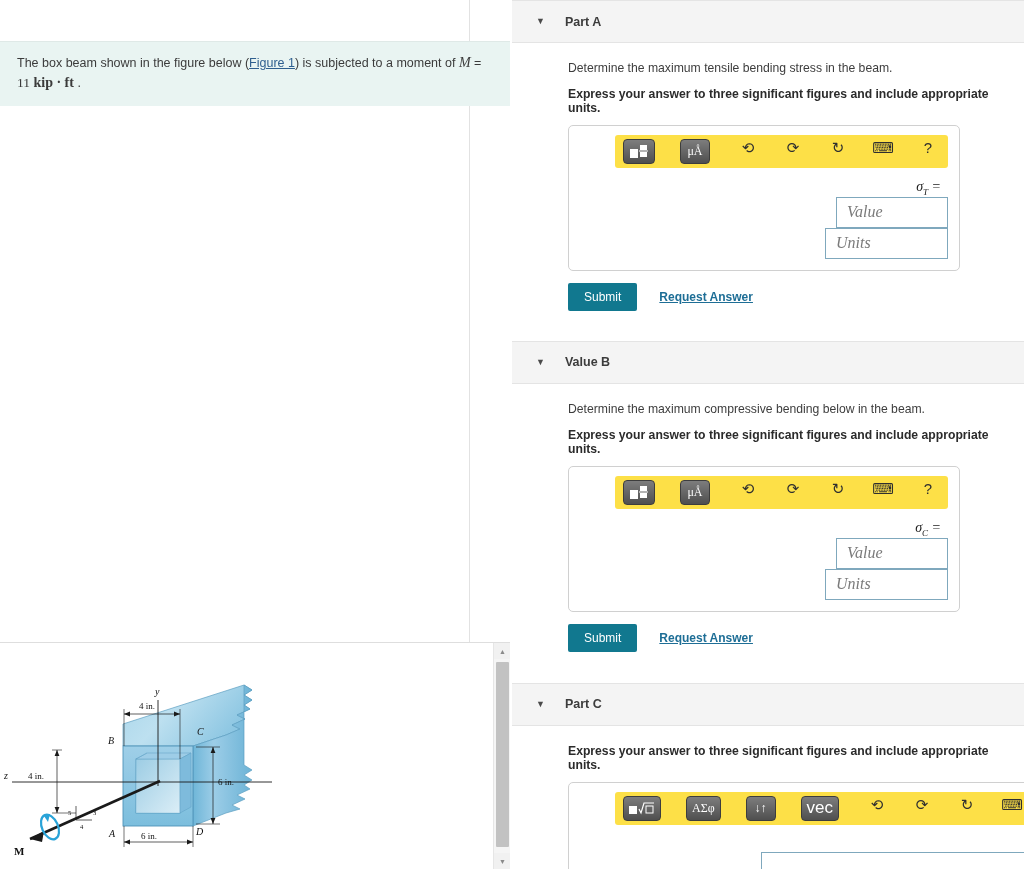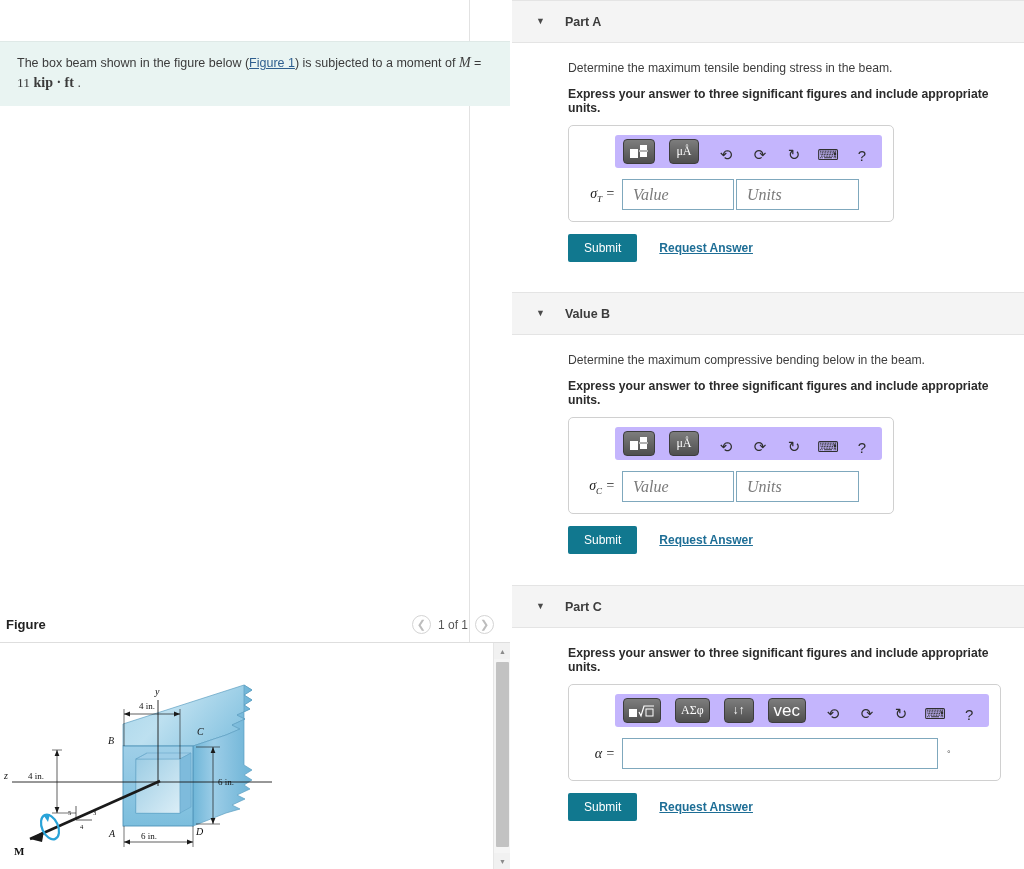--- a/index.html
+++ b/index.html
@@ -107,24 +107,24 @@
   .q-bold { font-size: 12.2px; color: #2b2b2b; font-weight: bold; margin-bottom: 10px; }
 
   
   .answer-box {
     border: 1px solid #d0d0d0; border-radius: 5px;
     background: #fff;
     display: inline-block;
     padding: 9px 11px 11px 11px;
   }
   .tool-strip {
-    background: #c4b5fd;
+    background: #fde047;
     border-radius: 3px;
     padding: 4px 10px 4px 8px;
-    display: flex; align-items: flex-end; gap: 14px;
+    display: flex; align-items: flex-start; gap: 25px;
     margin-left: 35px;
     width: max-content;
   }
   .tbtn {
     background: linear-gradient(#7d7d7d, #4f4f4f);
     border: 1px solid #3d3d3d;
     border-radius: 4px;
     color: #fff;
     height: 25px;
     min-width: 30px;
@@ -135,22 +135,23 @@
   }
   .ticon {
     color: #2f2f2f;
     font-size: 15px;
     width: 20px; text-align: center;
     display: flex; align-items: center; justify-content: center;
   }
   .ticon.sep { margin-left: 3px; }
 
   .field-row {
-    display: flex; align-items: center;
+    display: flex; align-items: flex-end;
     margin-top: 11px;
+    flex-direction: column;
   }
   .var-label {
     font-family: "Liberation Serif", serif;
     font-size: 14px; font-style: italic;
     color: #1a1a1a;
     width: 42px; text-align: right; padding-right: 7px;
   }
   .var-label sub { font-size: 9px; }
   .inp {
     border: 1px solid #7fa8bd;
@@ -196,28 +197,20 @@
 <body>
 
 <div id="root">
 
   <div id="left-col">
 
     <div class="problem-statement">
       <span>The box beam shown in the figure below (</span><a href="#">Figure 1</a><span>) is subjected to a moment of </span><span class="mathvar">M</span> <span>=</span> <span class="mathnum">11</span> <span class="mathunit">kip · ft</span> <span>.</span>
     </div>
 
-    <div id="figure-header">
-      <div id="figure-title">Figure</div>
-      <div id="figure-nav">
-        <div class="nav-circle">❮</div>
-        <div id="figure-count">1 of 1</div>
-        <div class="nav-circle">❯</div>
-      </div>
-    </div>
 
     <div id="figure-panel">
       <svg id="figure-canvas" viewBox="0 0 490 226">
         <defs>
           <linearGradient id="topFace" x1="0" y1="0" x2="1" y2="0.4">
             <stop offset="0%" stop-color="#a9d6ea"></stop>
             <stop offset="45%" stop-color="#bde0f0"></stop>
             <stop offset="100%" stop-color="#8cc6e2"></stop>
           </linearGradient>
           <linearGradient id="sideFace" x1="0" y1="0" x2="1" y2="0">

